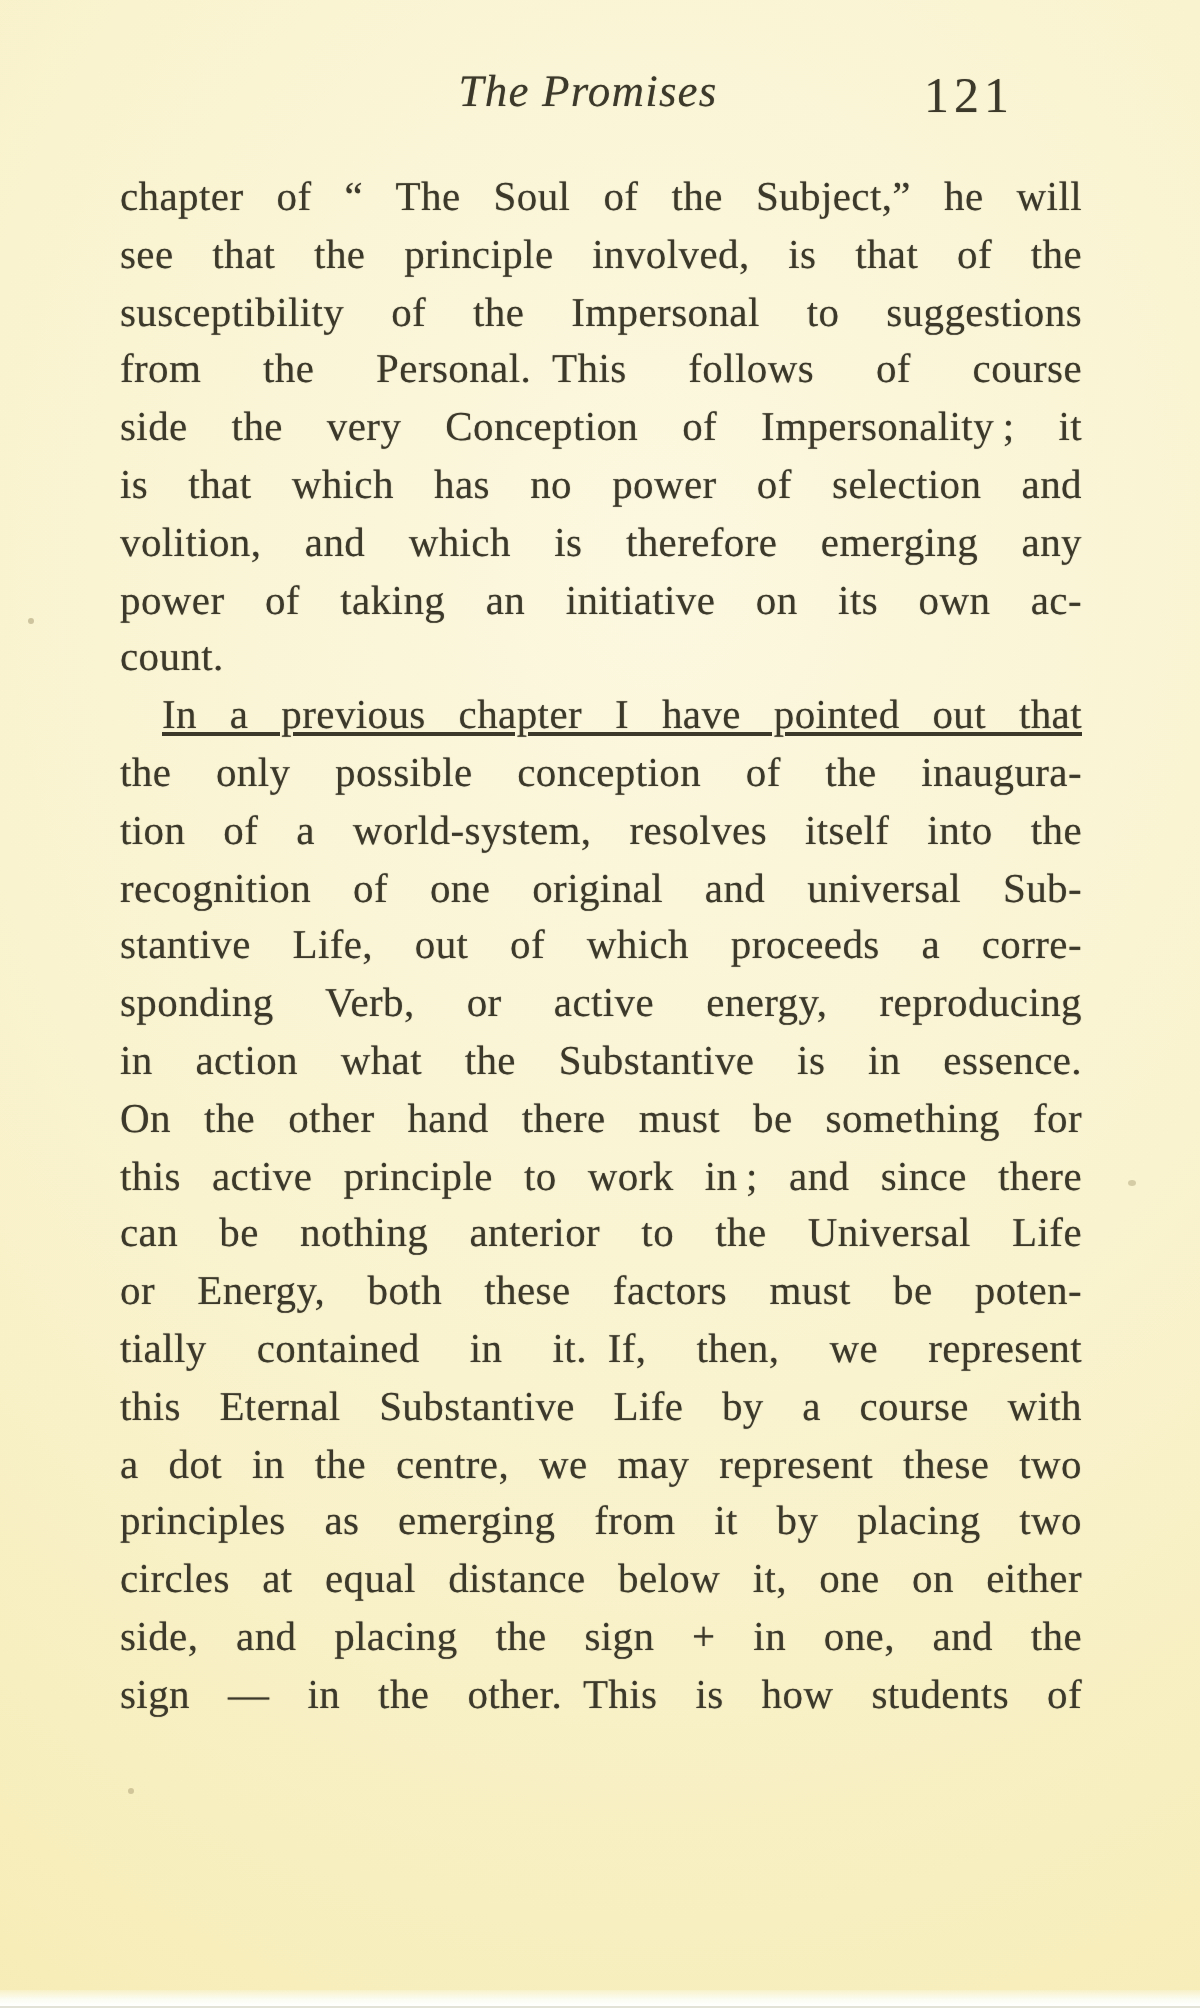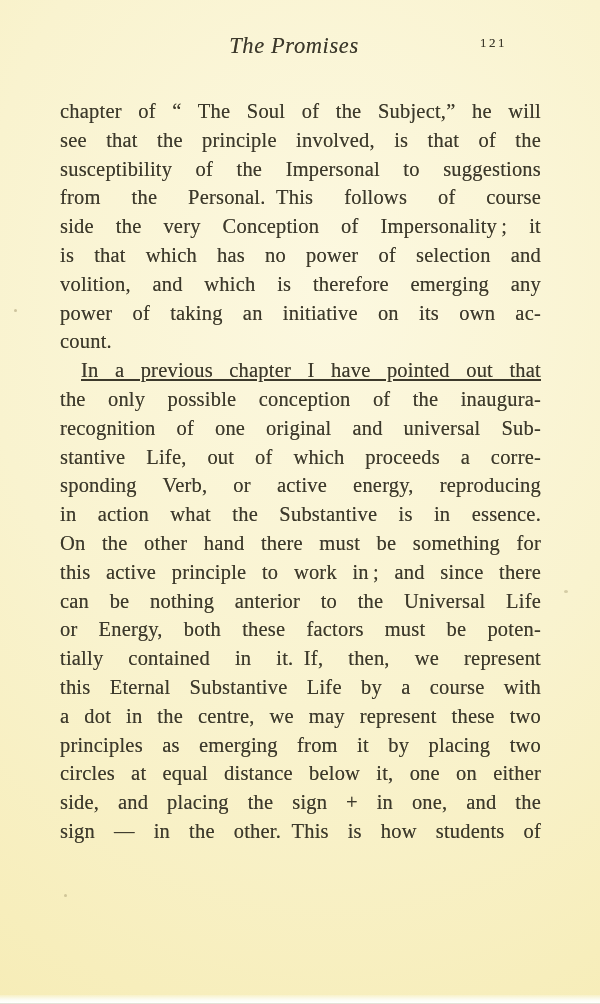--- a/index.html
+++ b/index.html
@@ -30,29 +30,29 @@
     transform: translateX(-8px);
     font-style: italic;
     font-size: 22.5px;
     letter-spacing: 0.6px;
     color: var(--ink);
     text-shadow: 0 0 0.5px rgba(60,57,43,0.55);
   }
   .page-number {
     position: absolute;
     right: 93px; top: 2px;
-    font-size: 13px;
+    font-size: 25px;
     letter-spacing: 2.5px;
     font-variant-numeric: oldstyle-nums;
     color: var(--ink);
     text-shadow: 0 0 0.5px rgba(60,57,43,0.55);
   }
   .text-block {
     position: absolute;
-    top: 97px; left: 60px;
+    top: 85px; left: 60px;
     width: 481px;
   }
   .line {
     font-size: 20.5px;
     line-height: 28.8px;
     letter-spacing: 0.2px;
     text-align: justify;
     text-align-last: justify;
     white-space: pre-wrap;
     color: var(--ink);
@@ -85,20 +85,21 @@
     <div class="line">see that the principle involved, is that of the</div>
     <div class="line">susceptibility of the Impersonal to suggestions</div>
     <div class="line">from the Personal. This follows of course</div>
     <div class="line">side the very Conception of Impersonality ; it</div>
     <div class="line">is that which has no power of selection and</div>
     <div class="line">volition, and which is therefore emerging any</div>
     <div class="line">power of taking an initiative on its own ac-</div>
     <div class="line last">count.</div>
     <div class="line indent">In a previous chapter I have pointed out that</div>
     <div class="line">the only possible conception of the inaugura-</div>
+    <div class="line">tion of a world-system, resolves itself into the</div>
     <div class="line">recognition of one original and universal Sub-</div>
     <div class="line">stantive Life, out of which proceeds a corre-</div>
     <div class="line">sponding Verb, or active energy, reproducing</div>
     <div class="line">in action what the Substantive is in essence.</div>
     <div class="line">On the other hand there must be something for</div>
     <div class="line">this active principle to work in ; and since there</div>
     <div class="line">can be nothing anterior to the Universal Life</div>
     <div class="line">or Energy, both these factors must be poten-</div>
     <div class="line">tially contained in it. If, then, we represent</div>
     <div class="line">this Eternal Substantive Life by a course with</div>

